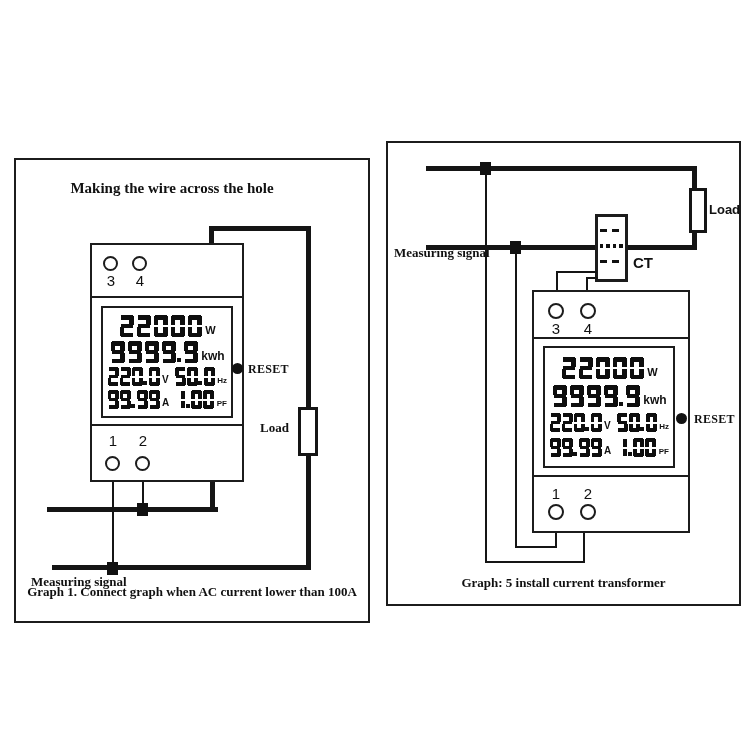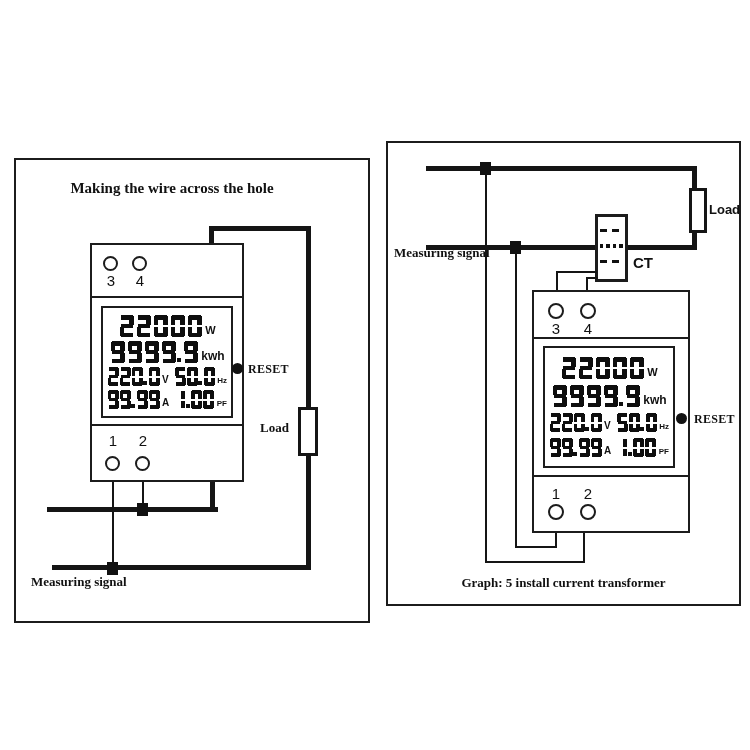--- a/index.html
+++ b/index.html
@@ -319,20 +319,21 @@
       <div class="divider" style="top:179px;"></div>
       <div class="tnum" style="left:13px;top:187px;">1</div>
       <div class="tnum" style="left:43px;top:187px;">2</div>
       <div class="circle c15" style="left:13px;top:211px;"></div>
       <div class="circle c15" style="left:43px;top:211px;"></div>
     </div>
 
     <div class="rdot" style="left:216px;top:203px;"></div>
     <div class="resetlbl" style="left:232px;top:202px;">RESET</div>
 
+    <div class="caption" style="left:0;top:424px;width:352px;">Graph 1. Connect graph when AC current lower than 100A</div>
   </section>
 
   <section class="panel" style="left:386px;top:141px;width:355px;height:465px;">
 
 
     <div class="msig" style="left:6px;top:58px;">Measuring signal</div>
 
     <div class="wire" style="left:38px;top:23px;width:271px;height:5px;"></div>
     <div class="junc" style="left:92px;top:19px;"></div>
     <div class="wire" style="left:304px;top:28px;width:5px;height:17px;"></div>

